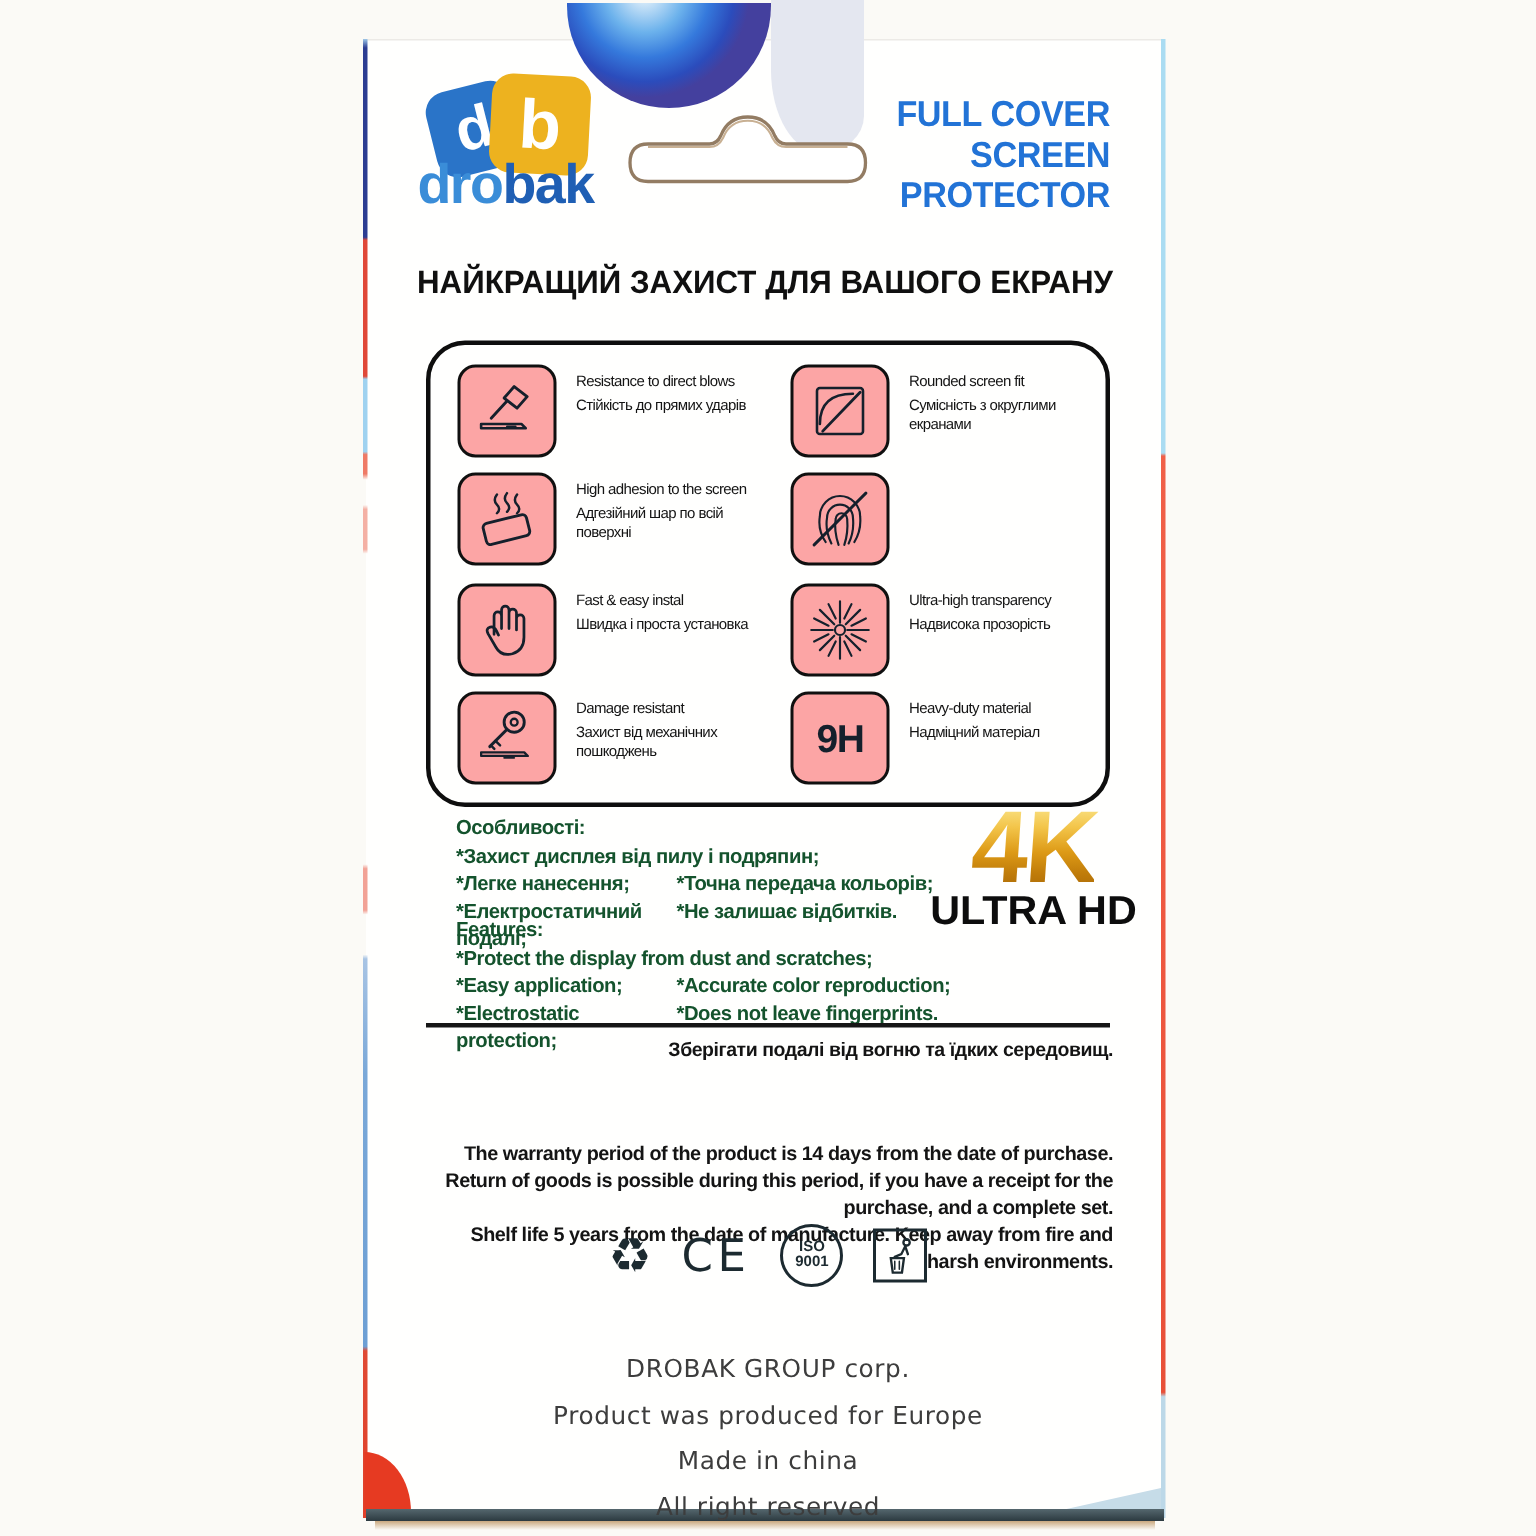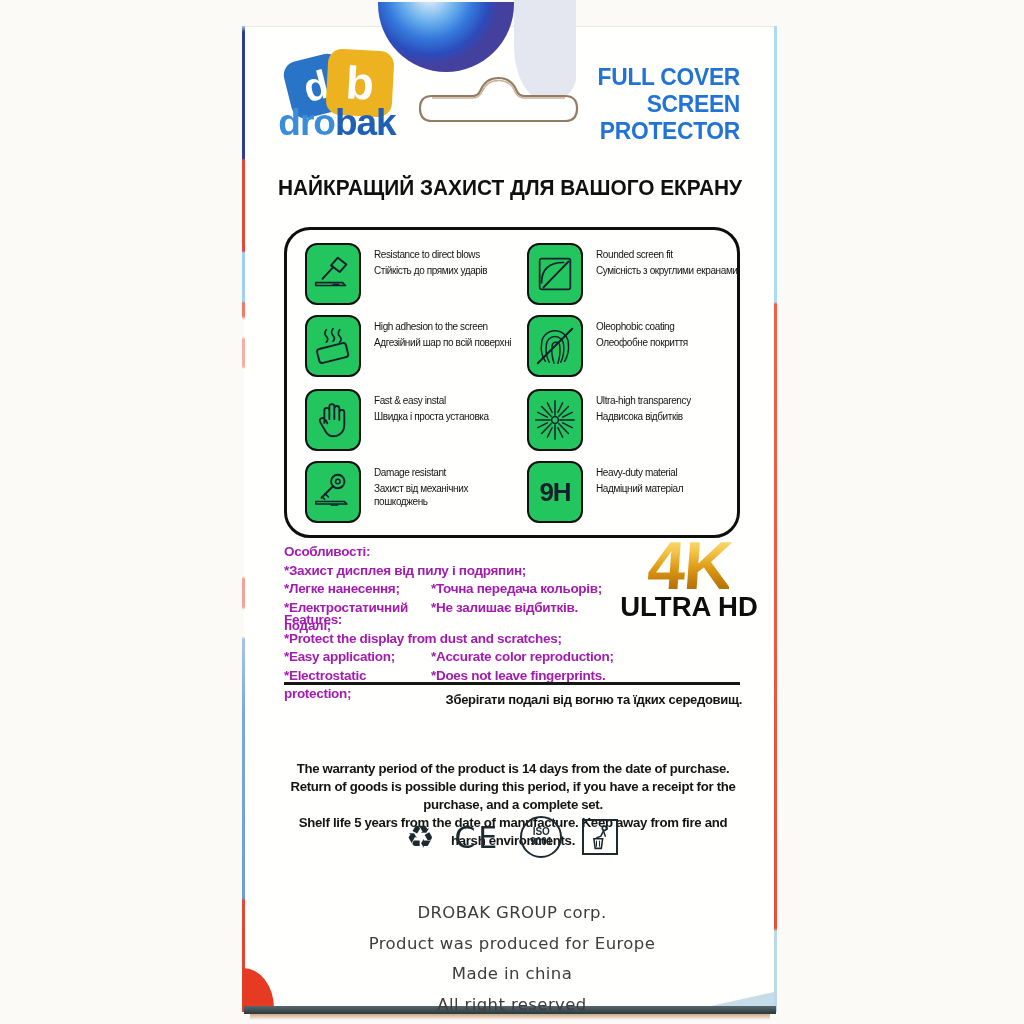--- a/index.html
+++ b/index.html
@@ -52,44 +52,44 @@
 
   .product-type{left:560px;top:64px;width:180px;text-align:right;font-size:24px;line-height:1.12;font-weight:bold;
     letter-spacing:-.3px;transform:scaleX(.95);transform-origin:100% 0;}
 
   .tagline{left:250px;top:176px;width:520px;text-align:center;font-size:21.5px;font-weight:bold;color:#101010;
     letter-spacing:0;transform:scaleX(.97);}
 
   
   .panel{left:284px;top:227px;width:456px;height:311px;border:3px solid #0e0e0e;border-radius:26px;box-sizing:border-box;}
   .fi{position:absolute;display:flex;gap:13px;width:215px;}
-  .fi .ibox{width:56px;height:62px;border:2.5px solid #101010;border-radius:12px;box-sizing:border-box;
-    display:grid;place-items:center;flex-shrink:0;background:#22c55e;}
+  .fi .ibox{width:66px;height:62px;border:2.5px solid #101010;border-radius:12px;box-sizing:border-box;
+    display:grid;place-items:center;flex-shrink:0;background:#fca5a5;}
   .fi .txt{padding-top:5px;font-size:10px;font-weight:normal;letter-spacing:-.4px;line-height:1.3;color:#141414;width:148px;}
   .fi .txt .en{margin-bottom:3px;white-space:nowrap;}
   .nine-h{font-size:26px;font-weight:bold;color:#15202c;letter-spacing:-1px;}
   .fi svg{stroke:#15202c;fill:none;stroke-width:2;stroke-linecap:round;stroke-linejoin:round;}
 
   
-  .sec{font-size:13.5px;font-weight:bold;color:#a21caf;letter-spacing:-.3px;line-height:18.5px;}
+  .sec{font-size:13.5px;font-weight:bold;color:#14532d;letter-spacing:-.3px;line-height:18.5px;margin-left:20px;}
   .sec .h{margin-bottom:0;}
   .cols{display:flex;}
   .cols .c1{width:147px;flex-shrink:0;}
 
   .badge4k{left:608px;top:534px;width:162px;text-align:center;}
   .badge4k .t4k{font-size:68px;line-height:62px;font-weight:bold;letter-spacing:-2px;transform:skewX(-4deg);display:inline-block;
     background:linear-gradient(to bottom,#fbe892 0%,#f3c54a 28%,#dd9a16 55%,#c07c0a 78%,#a86806 100%);
     -webkit-background-clip:text;background-clip:text;color:transparent;}
   .badge4k .tuhd{font-size:27px;font-weight:bold;color:#0d0d0d;letter-spacing:0;margin-top:-4px;transform:scaleX(1.02);}
 
   .hr{left:284px;top:682px;width:456px;height:2.5px;background:#161616;}
 
   .para{left:284px;top:691px;width:458px;font-size:13px;font-weight:bold;letter-spacing:-.3px;
     line-height:1.36;color:#141414;text-align:justify;}
-  .para.en{top:760px;font-size:13.2px;text-align:center;}
+  .para.en{top:760px;font-size:13.2px;text-align:right;}
 
   .certs{left:284px;top:814px;width:456px;height:46px;display:flex;justify-content:center;align-items:center;gap:20px;color:#1c2a30;}
   .recycle{font-family:"DejaVu Sans",sans-serif;font-size:32px;line-height:1;}
   .ce{font-size:30px;font-weight:normal;letter-spacing:3px;font-family:"DejaVu Sans",sans-serif;}
   .iso{width:38px;height:38px;border:2px solid #1c2a30;border-radius:50%;display:grid;place-items:center;
     font-size:10px;font-weight:bold;text-align:center;line-height:1.05;}
   .bin{width:36px;height:36px;border:2px solid #1c2a30;box-sizing:border-box;display:grid;place-items:center;}
   .bin svg{stroke:#1c2a30;fill:none;stroke-width:2;stroke-linecap:round;}
 
   .footer{left:284px;top:898px;width:456px;text-align:center;font-family:"DejaVu Sans",sans-serif;
@@ -213,41 +213,37 @@
 
     <div class="fi" style="left:240px;top:85px">
       <div class="ibox">
         <svg width="46" height="46" viewBox="0 0 48 48">
           <path d="M14 40 c-4 -6 -5 -12 -4 -18 a14 14 0 0 1 28 0 c.6 6 -1 13 -4 18" stroke-width="1.5"></path>
           <path d="M18 41 c-3 -6 -4 -12 -3 -18 a9 9 0 0 1 18 0 c.6 6 -.5 13 -3 18" stroke-width="1.5"></path>
           <path d="M23 42 c-2 -6 -3 -12 -2 -18 a4 4 0 0 1 8 0 c.5 6 -.3 13 -2 18" stroke-width="1.5"></path>
           <path d="M6 42 L42 6" stroke-width="2"></path>
         </svg>
       </div>
-      <div class="txt">
-        <div class="en">Oleophobic coating</div>
-        <div class="ua">Олеофобне покриття</div>
-      </div>
     </div>
 
     <div class="fi" style="left:240px;top:159px">
       <div class="ibox">
         <svg width="46" height="46" viewBox="0 0 48 48">
           <g stroke-width="1.5">
             <path d="M24 4 L24 19 M24 29 L24 44 M4 24 L19 24 M29 24 L44 24"></path>
             <path d="M10 10 L20 20 M28 28 L38 38 M38 10 L28 20 M20 28 L10 38"></path>
             <path d="M16 6 L21 16 M27 32 L32 42 M32 6 L27 16 M21 32 L16 42"></path>
             <path d="M6 16 L16 21 M32 27 L42 32 M6 32 L16 27 M32 21 L42 16"></path>
           </g>
           <circle cx="24" cy="24" r="3.5" stroke-width="1.5"></circle>
         </svg>
       </div>
       <div class="txt">
         <div class="en">Ultra-high transparency</div>
-        <div class="ua">Надвисока відбитків</div>
+        <div class="ua">Надвисока прозорість</div>
       </div>
     </div>
 
     <div class="fi" style="left:240px;top:231px">
       <div class="ibox">
         <span class="nine-h">9H</span>
       </div>
       <div class="txt">
         <div class="en">Heavy-duty material</div>
         <div class="ua">Надміцний матеріал</div>

